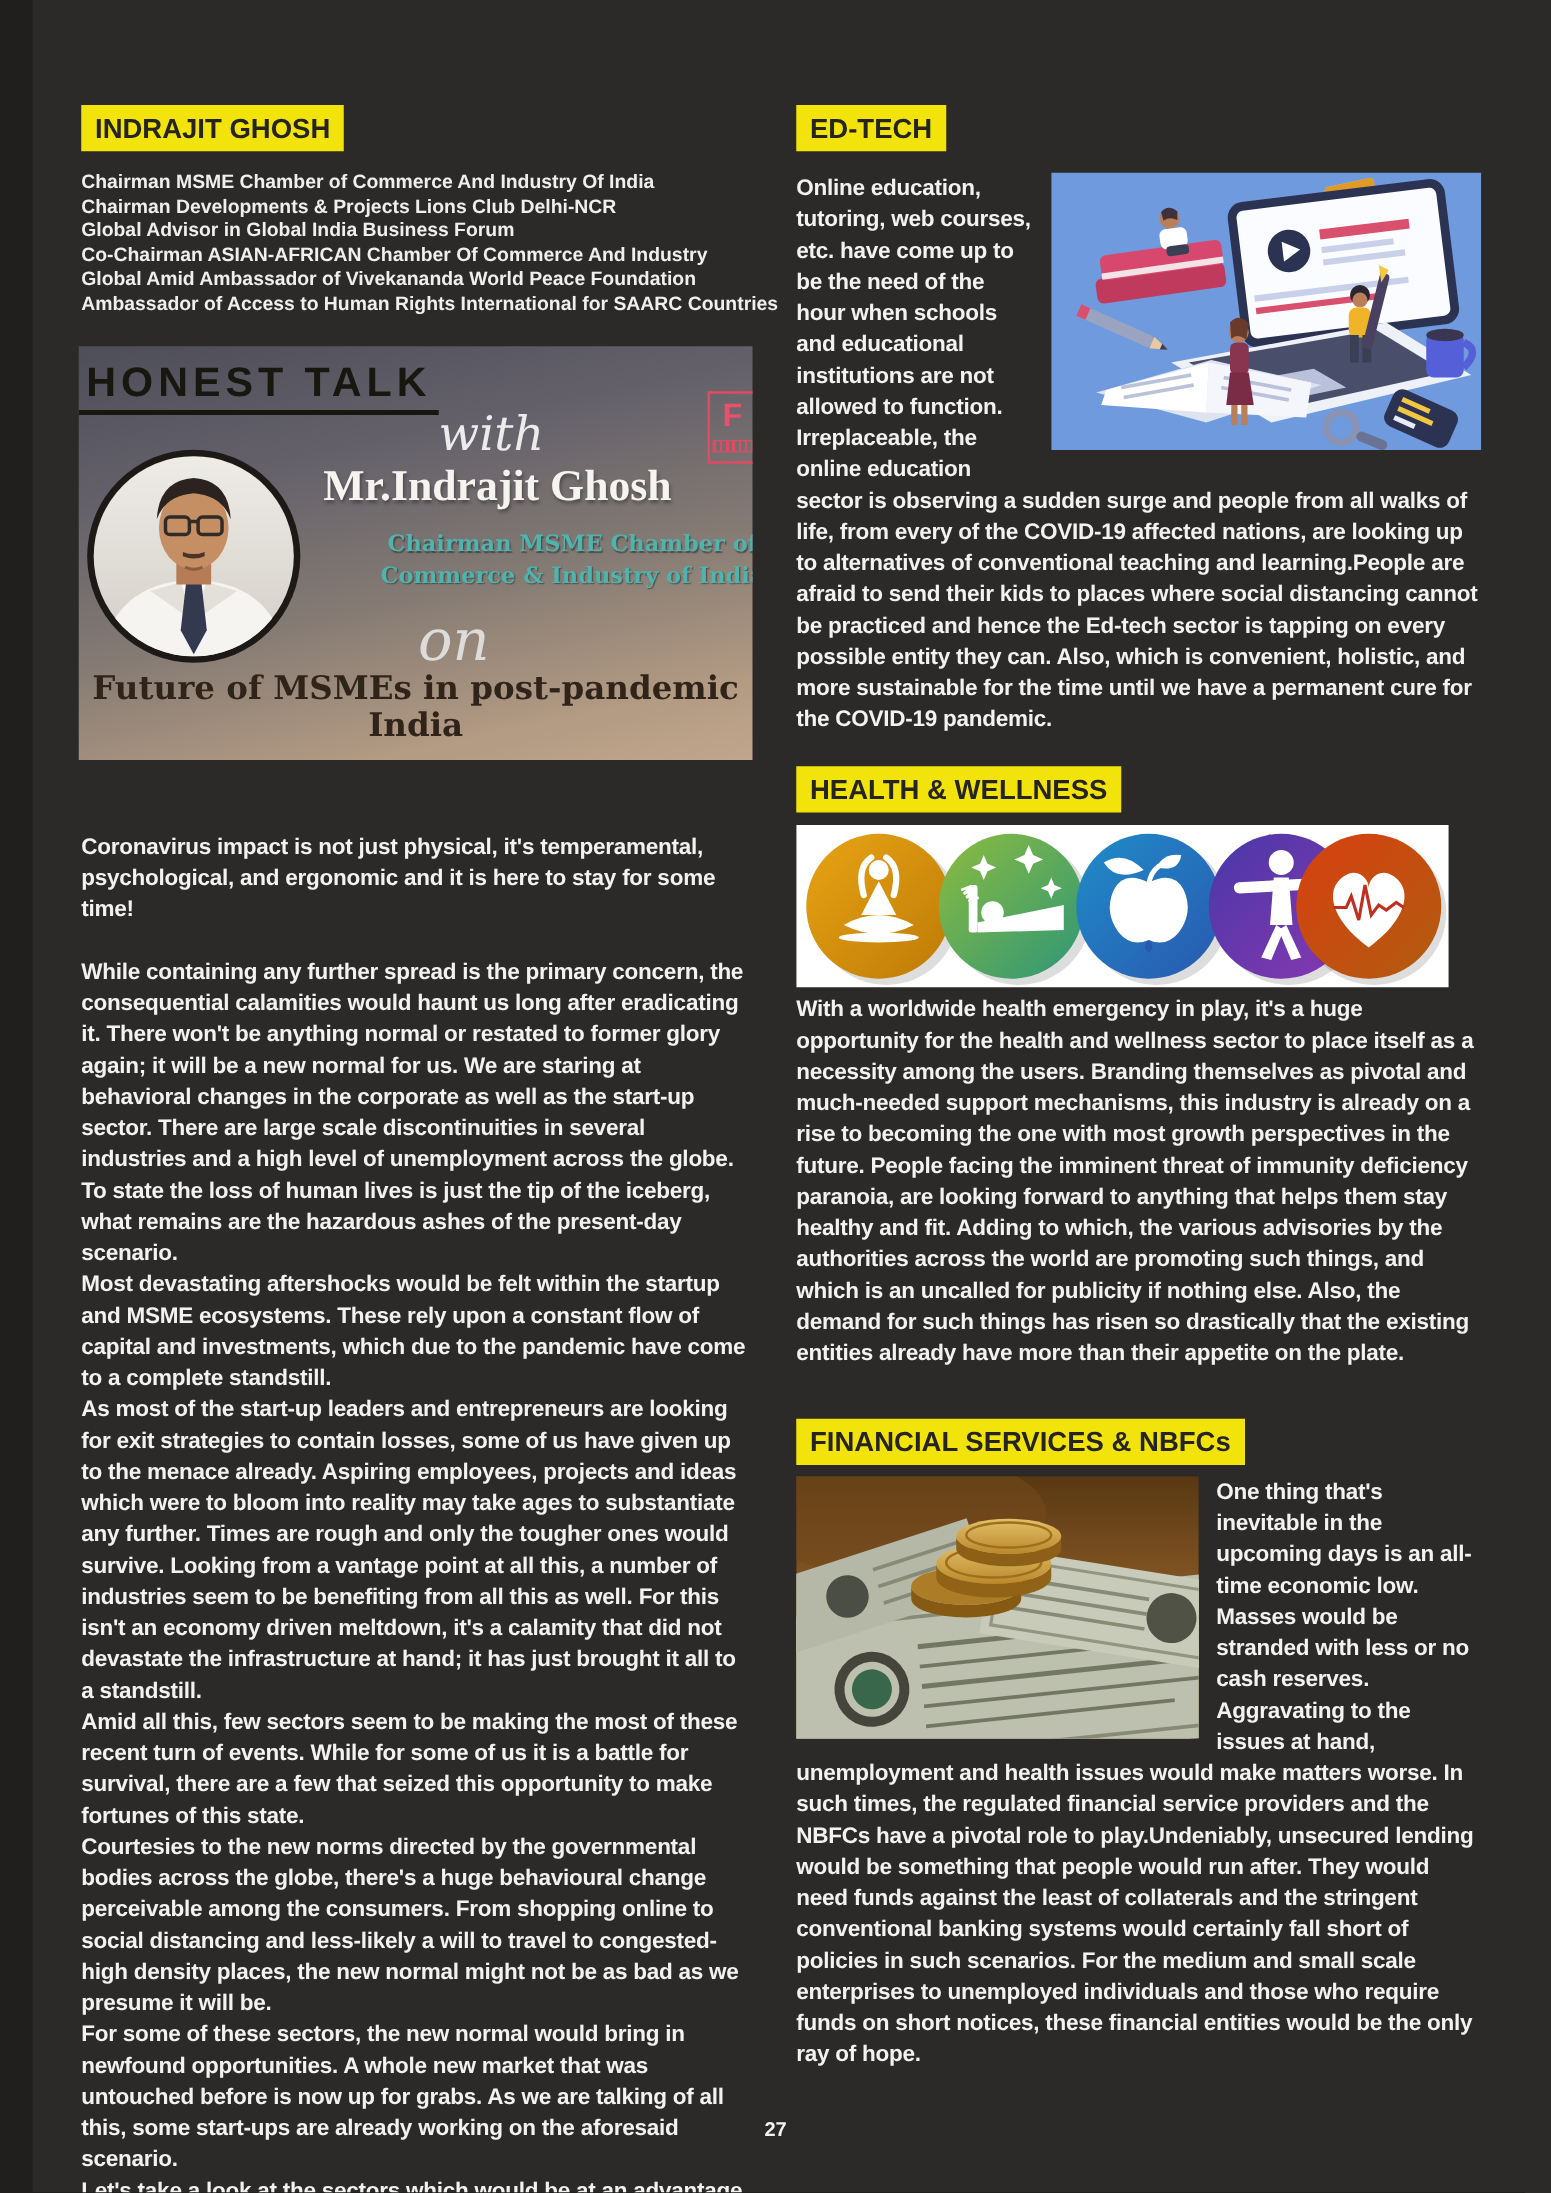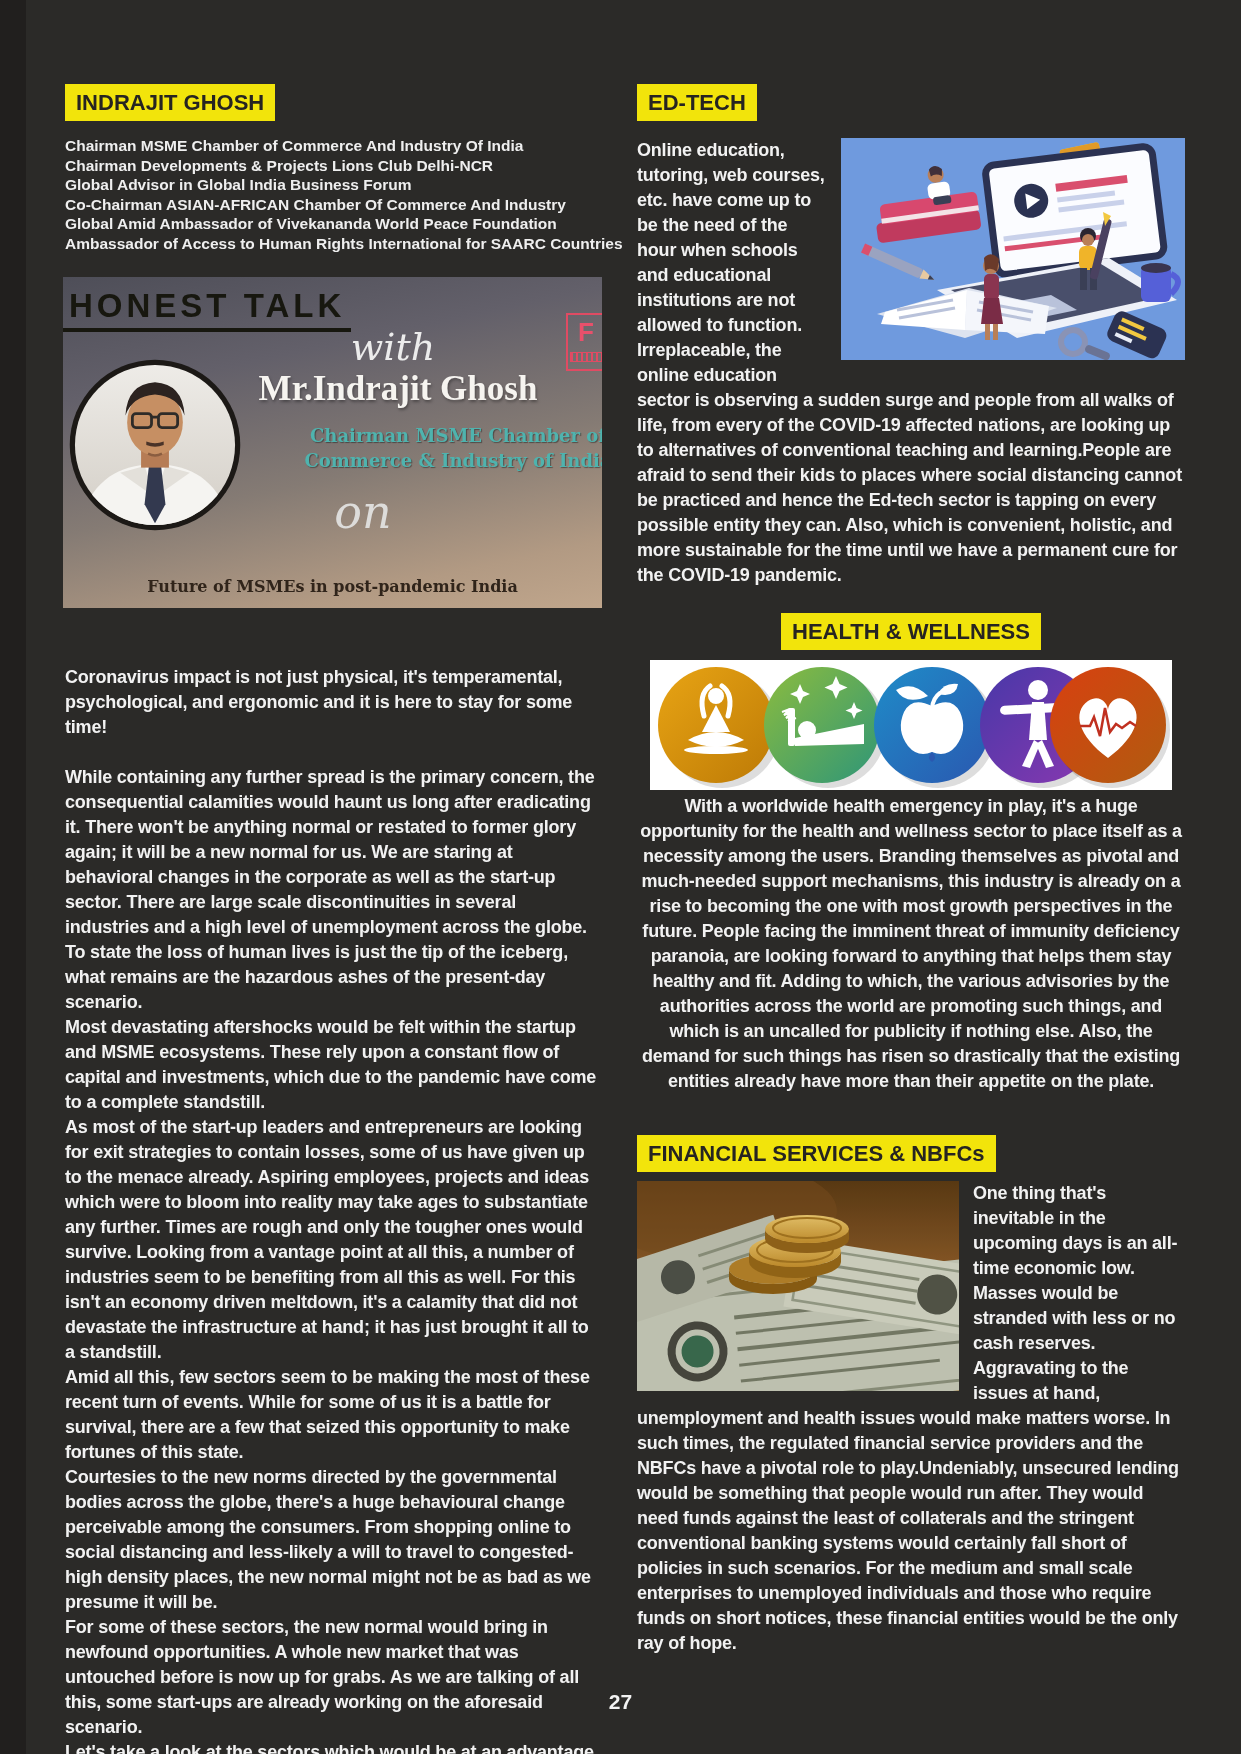--- a/index.html
+++ b/index.html
@@ -27,40 +27,40 @@
           font-family:"DejaVu Serif",serif;font-style:italic;font-size:38px;color:#ececec;}
   .banner .bname{position:absolute;left:150px;top:92px;width:370px;text-align:center;
           font-family:Liberation Serif, serif;font-weight:bold;font-size:35px;color:#f6f4f0;
           text-shadow:1px 2px 3px rgba(0,0,0,.35);}
   .banner .subt{position:absolute;left:240px;top:146px;width:310px;text-align:center;
           font-family:"DejaVu Serif",serif;font-weight:bold;font-size:18px;line-height:25px;
           color:#4fb3ae;text-shadow:1px 1px 1px rgba(0,0,0,.4);}
   .banner .on{position:absolute;left:230px;top:208px;width:140px;text-align:center;
           font-family:"DejaVu Serif",serif;font-style:italic;font-size:46px;color:#dddcda;}
   .banner .topic{position:absolute;left:0;bottom:12px;width:100%;text-align:center;
-          font-family:"DejaVu Serif",serif;font-weight:bold;font-size:16px;color:#30241a;}
+          font-family:"DejaVu Serif",serif;font-weight:bold;font-size:26px;color:#30241a;}
   .banner .flogo{position:absolute;left:503px;top:36px;width:40px;height:58px;
           border:2px solid #e04b63;box-sizing:border-box;display:flex;flex-direction:column;
           align-items:center;justify-content:flex-start;}
   .banner .flogo .fletter{font-weight:bold;font-size:26px;line-height:34px;color:#e8506b;}
   .banner .flogo .fstrip{width:30px;height:8px;border:1px solid #e04b63;margin-top:3px;
           background:repeating-linear-gradient(90deg,#e04b63 0 2px,transparent 2px 5px);}
   .banner .avatar{position:absolute;left:5px;top:81px;width:174px;height:174px;}
 
   
   .section{position:absolute;left:0;width:548px;}
   .sec-body{margin-top:17px;}
   .float-right-img{float:right;margin:0 0 8px 12px;}
   .float-left-img{float:left;margin:0 14px 8px 0;}
   .wellness-wrap{margin-top:10px;}
   .sec-para{margin-top:22px;}
   .clear{clear:both;}
 
   .page-number{position:absolute;left:0;bottom:40px;width:100%;text-align:center;
-          font-size:21px;font-weight:bold;color:#f2f2f2;}
+          font-size:16px;font-weight:bold;color:#f2f2f2;}
 </style>
 </head>
 <body>
 
 <div class="page">
   <div class="edge-strip"></div>
 
   <div class="col-left">
     <div class="tag">INDRAJIT GHOSH</div>
 
@@ -228,21 +228,21 @@
             <rect x="276" y="186" width="24" height="4" fill="#f2c840"></rect>
             <rect x="276" y="194" width="30" height="4" fill="#f2c840"></rect>
             <rect x="276" y="202" width="18" height="4" fill="#e8ecf6"></rect>
           </g>
         </svg>
         <p>Online education, tutoring, web courses, etc. have come up to be the need of the hour when schools and educational institutions are not allowed to function. Irreplaceable, the online education sector is observing a sudden surge and people from all walks of life, from every of the COVID-19 affected nations, are looking up to alternatives of conventional teaching and learning.People are afraid to send their kids to places where social distancing cannot be practiced and hence the Ed-tech sector is tapping on every possible entity they can. Also, which is convenient, holistic, and more sustainable for the time until we have a permanent cure for the COVID-19 pandemic.</p>
         <div class="clear"></div>
       </div>
     </div>
 
-    <div class="section" style="top:529px;text-align:center;">
+    <div class="section" style="top:529px;">
       <div class="tag">HEALTH &amp; WELLNESS</div>
       <div class="wellness-wrap">
         <svg width="522" height="130" viewBox="0 0 522 130">
           <defs>
             <linearGradient id="wg1" x1="0" y1="0" x2="1" y2="1">
                 <stop offset="0" stop-color="#e8a414"></stop>
                 <stop offset="1" stop-color="#bd7a06"></stop>
               </linearGradient>
             <linearGradient id="wg2" x1="0" y1="0" x2="1" y2="1">
                 <stop offset="0" stop-color="#8cbc3e"></stop>

